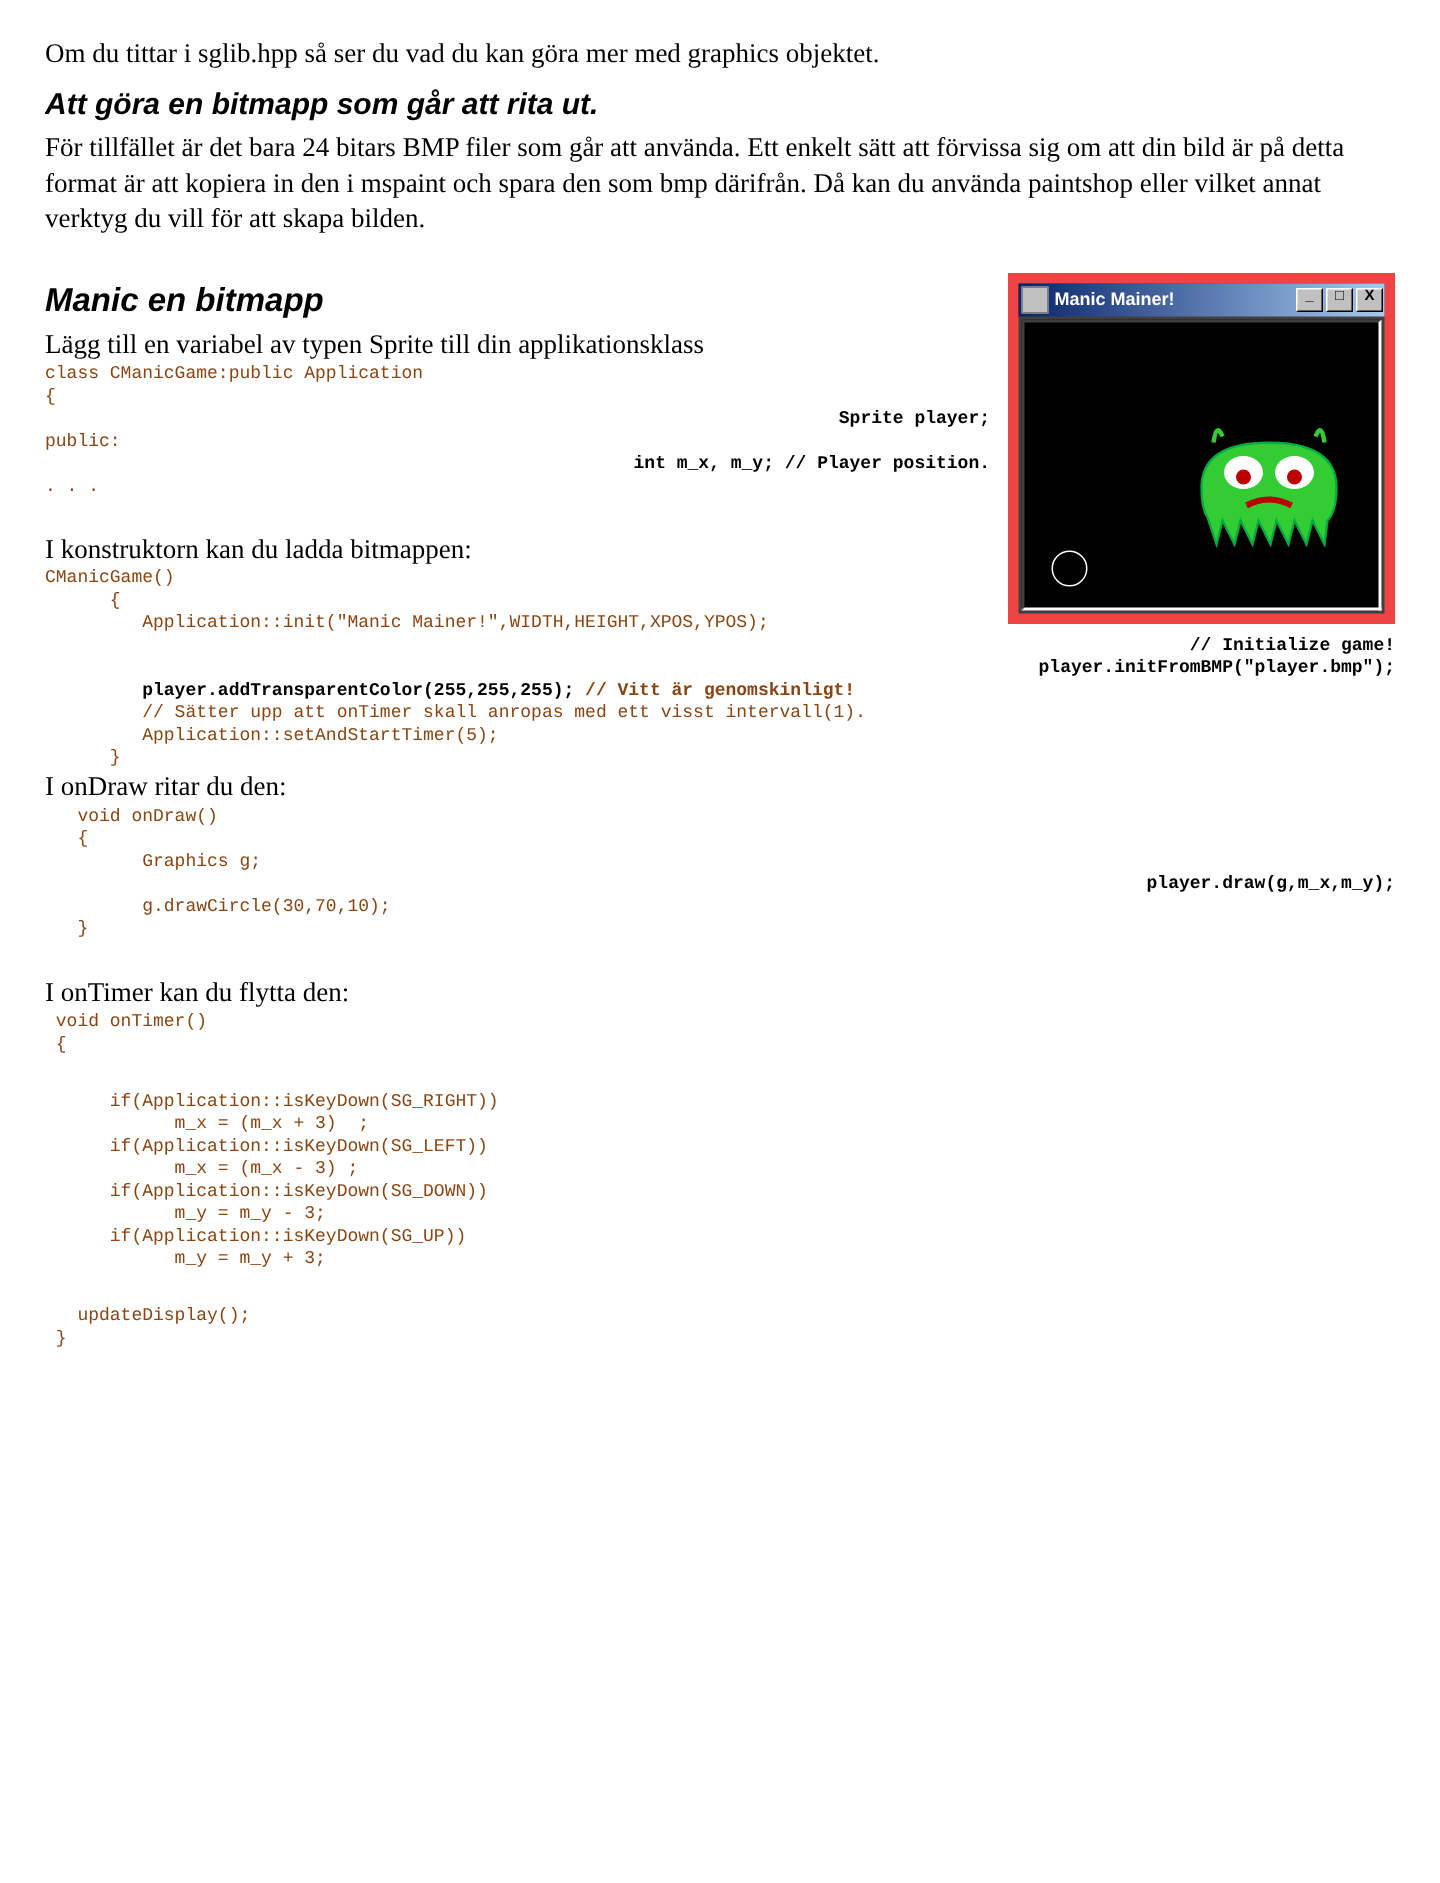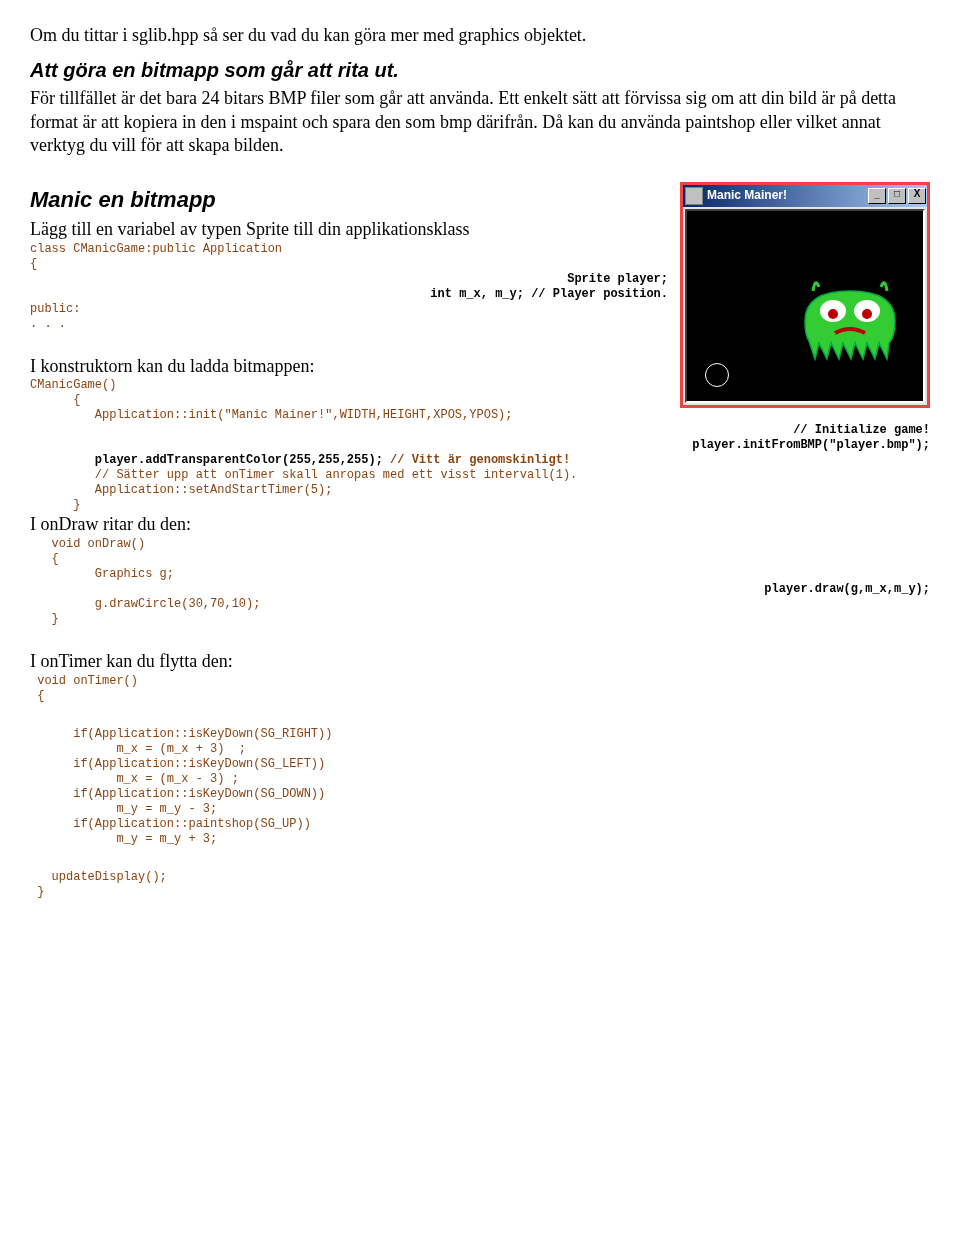--- a/index.html
+++ b/index.html
@@ -35,22 +35,22 @@
       margin: 28px 0 4px 0;
     }
     p {
       margin: 4px 0 8px 0;
     }
     .app-window {
       float: right;
       width: 244px;
       margin-left: 12px;
       margin-top: -4px;
-      border: 3px solid #ef4444;
-      background: #e5e5e5;
+      border: 7px solid #ef4444;
+      background: #404040;
     }
     .titlebar {
       display: flex;
       align-items: center;
       background: linear-gradient(to right, #08246b, #a6caf0);
       height: 22px;
       font-family: "MS Sans Serif", Arial, sans-serif;
       font-size: 12px;
       font-weight: bold;
       color: #fff;
@@ -144,22 +144,22 @@
       </svg>
       <div class="circle-outline"></div>
     </div>
   </div>
 
   <h3>Manic en bitmapp</h3>
   <div>Lägg till en variabel av typen Sprite till din applikationsklass</div>
   <div class="code brown">class CManicGame:public Application</div>
   <div class="code brown">{</div>
   <div class="code black bold">   Sprite player;</div>
+  <div class="code brown">public:</div>
   <div class="code black bold">   int m_x, m_y; // Player position.</div>
-  <div class="code brown">public:</div>
   <div class="code brown">. . .</div>
 
   <br>
   <div>I konstruktorn kan du ladda bitmappen:</div>
   <div class="code brown">CManicGame()</div>
   <div class="code brown">      {</div>
   <div class="code brown">         Application::init("Manic Mainer!",WIDTH,HEIGHT,XPOS,YPOS);</div>
   <div class="code black bold">         // Initialize game!</div>
   <div class="code black bold">         player.initFromBMP("player.bmp");</div>
   <div class="code"><span class="black bold">         player.addTransparentColor(255,255,255);</span><span class="brown bold"> // Vitt är genomskinligt!</span></div>
@@ -180,20 +180,20 @@
 <div>I onTimer kan du flytta den:</div>
 <div class="code brown"> void onTimer()</div>
 <div class="code brown"> {</div>
 <br>
 <div class="code brown">      if(Application::isKeyDown(SG_RIGHT))</div>
 <div class="code brown">            m_x = (m_x + 3)  ;</div>
 <div class="code brown">      if(Application::isKeyDown(SG_LEFT))</div>
 <div class="code brown">            m_x = (m_x - 3) ;</div>
 <div class="code brown">      if(Application::isKeyDown(SG_DOWN))</div>
 <div class="code brown">            m_y = m_y - 3;</div>
-<div class="code brown">      if(Application::paintshop(SG_UP))</div>
+<div class="code brown">      if(Application::isKeyDown(SG_UP))</div>
 <div class="code brown">            m_y = m_y + 3;</div>
 <br>
 <div class="code brown">   updateDisplay();</div>
 <div class="code brown"> }</div>
 
 
 
 
 </body></html>

